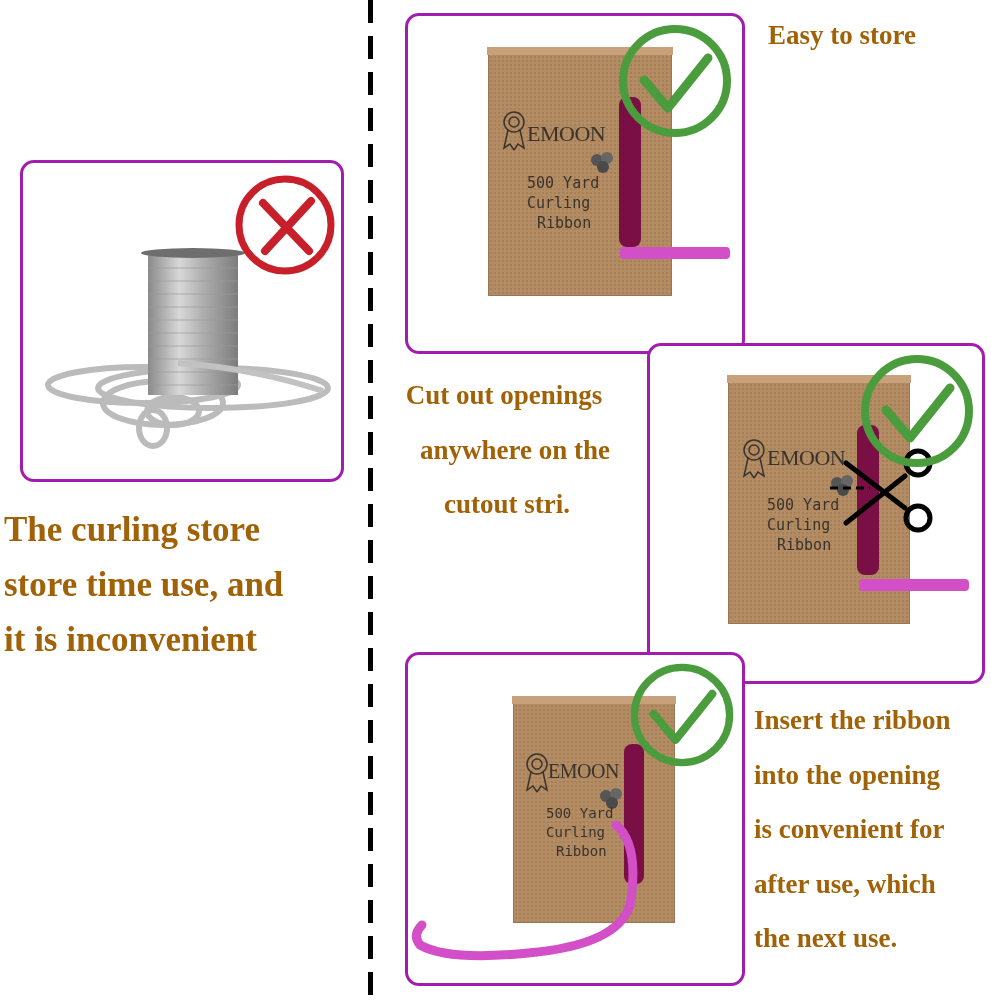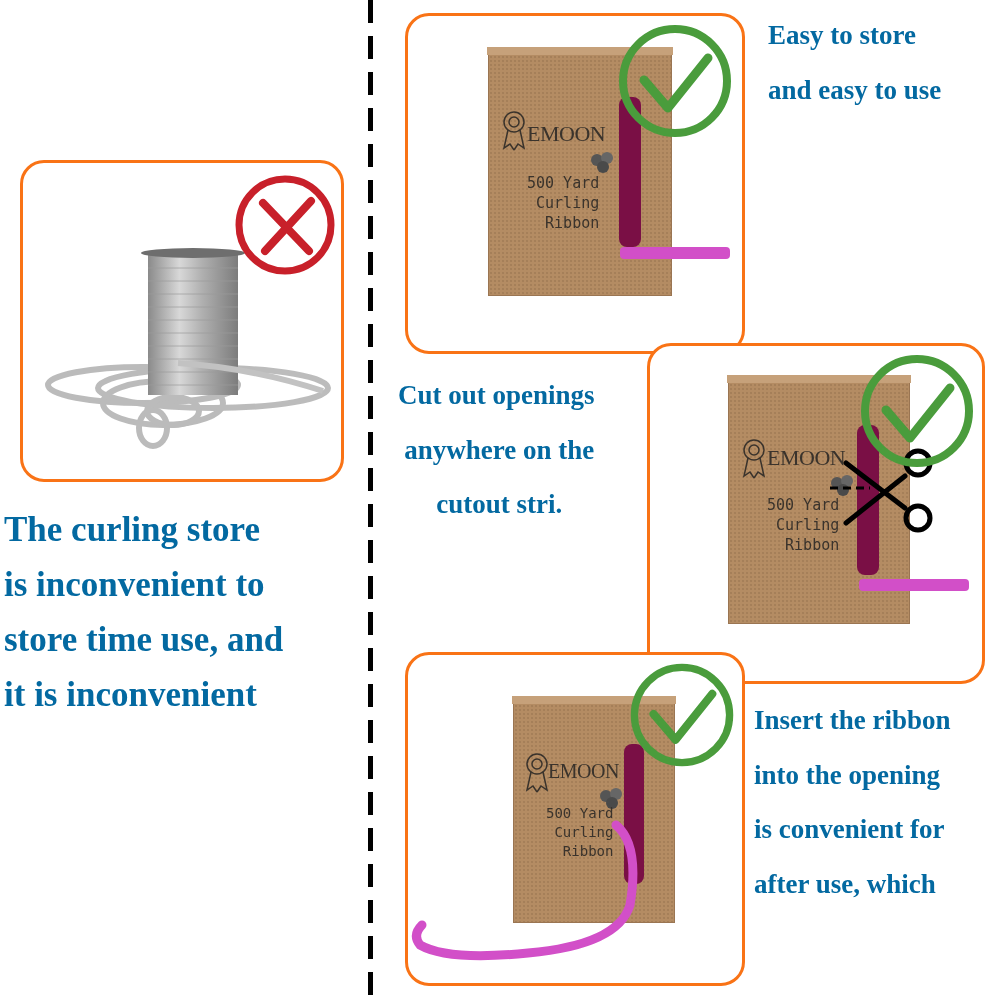--- a/index.html
+++ b/index.html
@@ -1,28 +1,28 @@
 <!DOCTYPE html>
 <html><head>
 <meta charset="utf-8">
 <style>
   html, body { margin:0; padding:0; background:#ffffff; }
   body { width:991px; height:1000px; position:relative; overflow:hidden; font-family:"DejaVu Serif", serif; }
   .divider { position:absolute; left:368px; top:0; width:5px; height:1000px;
     background: repeating-linear-gradient(to bottom, #000 0 23px, transparent 23px 36px); }
-  .panel { position:absolute; background:#fff; border:3px solid #f97316; border-radius:24px; box-sizing:border-box; overflow:hidden; }
-  .txt { position:absolute; color:#0369a1; font-family:"Liberation Serif","DejaVu Serif", serif; font-weight:bold; }
+  .panel { position:absolute; background:#fff; border:3px solid #a21caf; border-radius:14px; box-sizing:border-box; overflow:hidden; }
+  .txt { position:absolute; color:#a16207; font-family:"Liberation Serif","DejaVu Serif", serif; font-weight:bold; }
   .txt div { white-space:nowrap; }
   .big { font-size:35px; line-height:55px; }
   .mid { font-size:27px; line-height:54.5px; }
   .box { position:absolute; background:#b48c63; background-image: radial-gradient(rgba(120,90,60,0.25) 1px, transparent 1px); background-size:4px 4px; border:1px solid #9a7552; }
   .box-flap { position:absolute; left:-2px; right:-2px; top:-8px; height:8px; background:#c6a17a; }
   .slot { position:absolute; background:#7a0f45; border-radius:8px; }
   .brand { position:absolute; font-family:"Liberation Serif", serif; color:#3a332c; font-size:22px; letter-spacing:-0.5px; }
-  .mono { position:absolute; font-family:"DejaVu Sans Mono","Liberation Mono", monospace; color:#3a332c; font-size:15px; line-height:20px; white-space:nowrap;text-align:right; }
+  .mono { position:absolute; font-family:"DejaVu Sans Mono","Liberation Mono", monospace; color:#3a332c; font-size:15px; line-height:20px; white-space:nowrap; }
   .ribbon-pink { position:absolute; background:#d24fc8; border-radius:4px; }
 </style>
 </head>
 <body>
 
 <div class="divider"></div>
 
 <div class="panel" style="left:20px; top:160px; width:324px; height:322px;">
   <svg width="318" height="316" viewBox="0 0 318 316">
     <defs>
@@ -60,21 +60,20 @@
   </svg>
   
   <svg style="position:absolute; right:2px; top:8px;" width="108" height="108" viewBox="0 0 108 108">
     <circle cx="54" cy="54" r="46" fill="none" stroke="#c8202a" stroke-width="7"></circle>
     <path d="M32 32 L78 80 M80 30 L34 80" stroke="#c8202a" stroke-width="8" stroke-linecap="round"></path>
   </svg>
 </div>
 
 <div class="txt big" style="left:4px; top:502px;">
   <div>The curling store</div>
-  <div>is inconvenient to</div>
   <div>store time use, and</div>
   <div>it is inconvenient</div>
 </div>
 
 <div class="panel" style="left:405px; top:13px; width:340px; height:341px;">
   <div class="box" style="left:80px; top:38px; width:182px; height:240px;">
     <div class="box-flap"></div>
     <div class="slot" style="left:130px; top:42px; width:22px; height:150px;"></div>
     <svg style="position:absolute; left:12px; top:55px;" width="26" height="42">
       <circle cx="13" cy="12" r="10" fill="none" stroke="#3a332c" stroke-width="1.5"></circle>
@@ -94,21 +93,20 @@
     </div>
     <div class="ribbon-pink" style="left:131px; top:192px; width:110px; height:12px;"></div>
   </div>
   <svg style="position:absolute; right:8px; top:6px;" width="118" height="118" viewBox="0 0 118 118">
     <circle cx="59" cy="59" r="52" fill="none" stroke="#4a9c3c" stroke-width="8"></circle>
     <path d="M28 58 L52 86 L92 36" fill="none" stroke="#4a9c3c" stroke-width="9" stroke-linecap="round" stroke-linejoin="round"></path>
   </svg>
 </div>
 <div class="txt mid" style="left:768px; top:8px;">
   <div>Easy to store</div>
-  <div>and easy to use</div>
 </div>
 
 <div class="panel" style="left:647px; top:343px; width:338px; height:341px;">
   <div class="box" style="left:78px; top:36px; width:180px; height:240px;">
     <div class="box-flap"></div>
     <div class="slot" style="left:128px; top:42px; width:22px; height:150px;"></div>
     <svg style="position:absolute; left:12px; top:55px;" width="26" height="42">
       <circle cx="13" cy="12" r="10" fill="none" stroke="#3a332c" stroke-width="1.5"></circle>
         <circle cx="13" cy="12" r="5" fill="none" stroke="#3a332c" stroke-width="1.5"></circle>
       <path d="M7 20 L3 38 L9 34 L13 40 M19 20 L23 38 L17 34 L13 40" fill="none" stroke="#3a332c" stroke-width="1.5"></path>
@@ -132,21 +130,21 @@
     <circle cx="88" cy="95" r="12" fill="none" stroke="#000" stroke-width="5"></circle>
     <circle cx="88" cy="150" r="12" fill="none" stroke="#000" stroke-width="5"></circle>
   </svg>
   <svg style="position:absolute; right:6px; top:6px;" width="118" height="118" viewBox="0 0 118 118">
     <circle cx="59" cy="59" r="52" fill="none" stroke="#4a9c3c" stroke-width="8"></circle>
     <path d="M28 58 L52 86 L92 36" fill="none" stroke="#4a9c3c" stroke-width="9" stroke-linecap="round" stroke-linejoin="round"></path>
   </svg>
 </div>
 <div class="txt mid" style="left:398px; top:368px;text-align:center;">
   <div>Cut out openings</div>
-  <div style="padding-left:6px;">anywhere on the</div>
+  <div style="padding-left:6px;margin-left:16px;">anywhere on the</div>
   <div style="padding-left:6px;">cutout stri.</div>
 </div>
 
 <div class="panel" style="left:405px; top:652px; width:340px; height:334px;">
   <div class="box" style="left:105px; top:48px; width:160px; height:218px;">
     <div class="box-flap"></div>
     <div class="slot" style="left:110px; top:40px; width:20px; height:140px;"></div>
     <svg style="position:absolute; left:10px; top:48px;" width="26" height="42">
       <circle cx="13" cy="12" r="10" fill="none" stroke="#3a332c" stroke-width="1.5"></circle>
         <circle cx="13" cy="12" r="5" fill="none" stroke="#3a332c" stroke-width="1.5"></circle>
@@ -170,13 +168,14 @@
   <svg style="position:absolute; right:6px; top:6px;" width="108" height="108" viewBox="0 0 118 118">
     <circle cx="59" cy="59" r="52" fill="none" stroke="#4a9c3c" stroke-width="8"></circle>
     <path d="M28 58 L52 86 L92 36" fill="none" stroke="#4a9c3c" stroke-width="9" stroke-linecap="round" stroke-linejoin="round"></path>
   </svg>
 </div>
 <div class="txt mid" style="left:754px; top:693px;">
   <div>Insert the ribbon</div>
   <div>into the opening</div>
   <div>is convenient for</div>
   <div>after use, which</div>
+  <div>the next use.</div>
 </div>
 
 </body></html>

